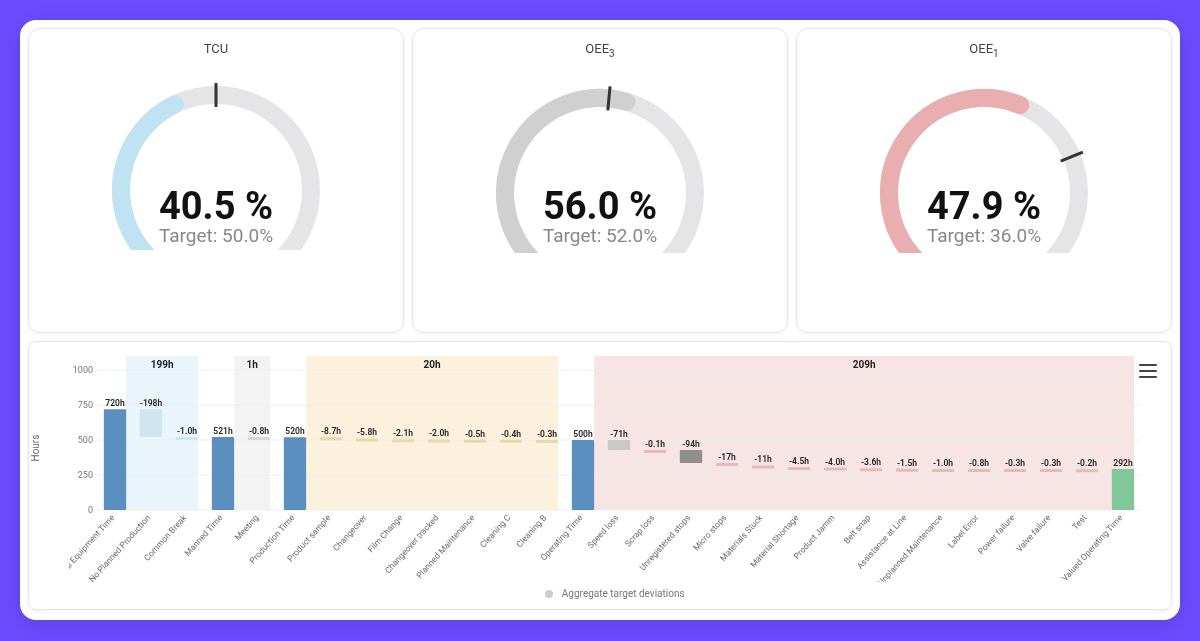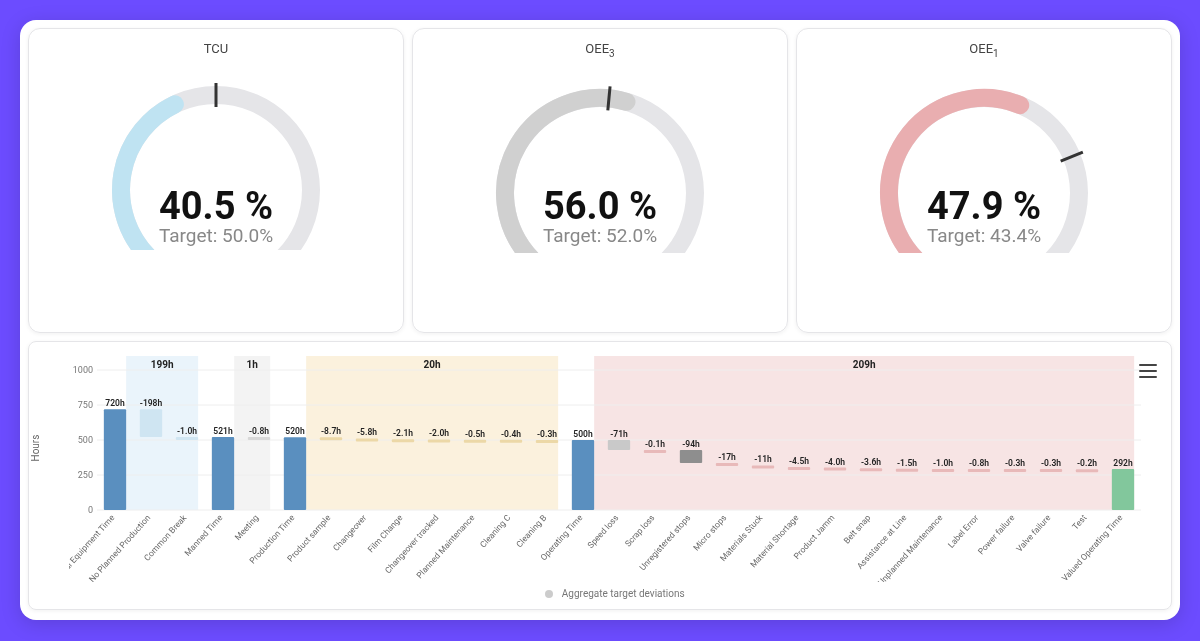--- a/index.html
+++ b/index.html
@@ -138,21 +138,21 @@
         <div class="gauge-target">Target: 52.0%</div>
       </div>
       <div class="gauge-card">
         <div class="gauge-title">OEE<sub>1</sub></div>
         <svg class="gauge-svg" viewBox="0 0 240 190">
           <path d="M 52.824855787278 197.17514421272202 A 95 95 0 1 1 187.17514421272205 197.175144212722" stroke="#e5e5e8" stroke-width="18" fill="none" stroke-linecap="round"></path>
           <path d="M 52.824855787278 197.17514421272202 A 95 95 0 0 1 156.2170147555691 42.17444653066576" stroke="#e9aeb0" stroke-width="18" fill="none" stroke-linecap="round"></path>
           <line x1="196.68200119843678" y1="98.23727511369749" x2="218.85510997870767" y2="89.05287273693533" stroke="#333" stroke-width="3"></line>
         </svg>
         <div class="gauge-value">47.9 %</div>
-        <div class="gauge-target">Target: 43.4%</div>
+        <div class="gauge-target">Target: 36.0%</div>
       </div>
     </div>
 
   <div class="chart-area">
     <div class="hamburger">
         <span></span>
         <span></span>
         <span></span>
       </div>
     <span class="y-label">Hours</span>

